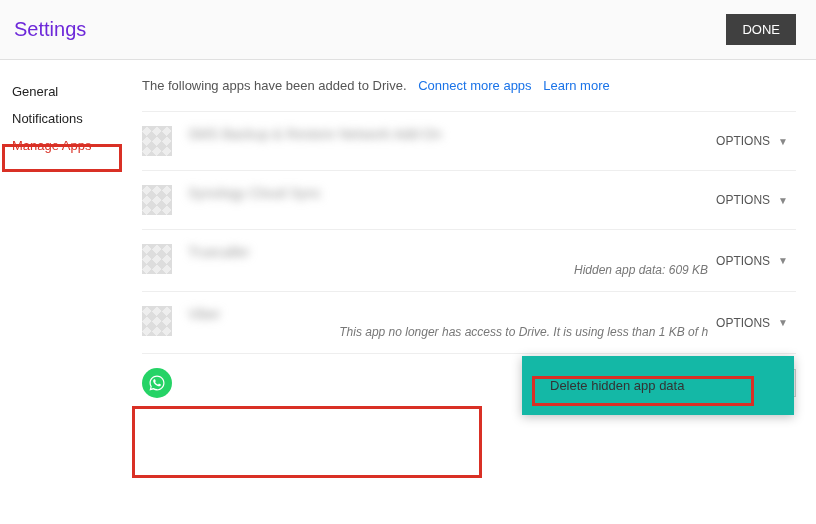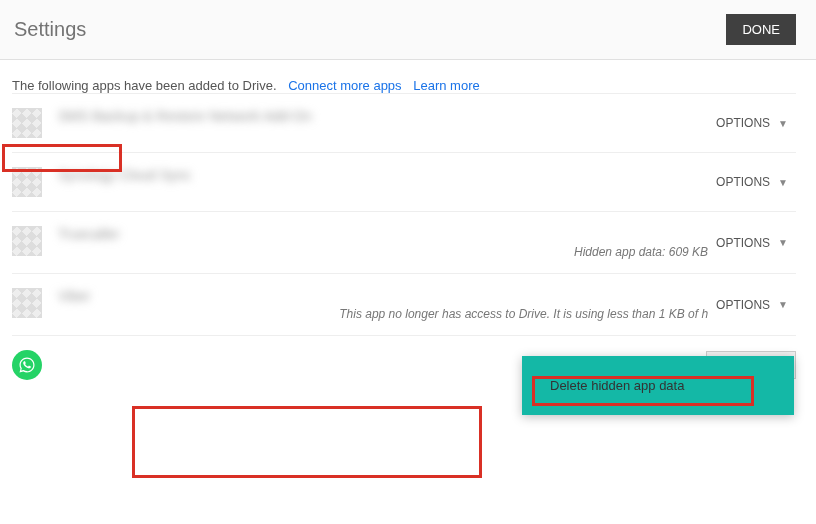--- a/index.html
+++ b/index.html
@@ -1,27 +1,27 @@
 <!DOCTYPE html>
 <html><head>
 <meta charset="utf-8">
 <style>
   * { box-sizing: border-box; margin: 0; padding: 0; }
   body { font-family: Arial, Helvetica, sans-serif; background: #fff; color: #222; width: 816px; height: 524px; overflow: hidden; }
   .header { display: flex; align-items: center; justify-content: space-between; padding: 14px 20px 14px 14px; border-bottom: 1px solid #e0e0e0; background: #fafafa; }
-  .header h1 { font-size: 20px; font-weight: 400; color: #737373; }
+  .header h1 { font-size: 20px; font-weight: 400; color: #6d28d9; }
   .done-btn { background: #404040; color: #fff; border: none; padding: 8px 16px; font-size: 13px; font-weight: 500; cursor: pointer; }
   .body { display: flex; position: relative; }
   .sidebar { width: 130px; padding: 18px 0 0 12px; }
   .sidebar-item { font-size: 13px; color: #222; padding: 6px 0; cursor: pointer; }
   .sidebar-item.active { color: #d93025; font-weight: 400; }
   .hl { border: 3px solid #d93025; }
   .hl-sidebar { position: absolute; top: 144px; left: 2px; width: 120px; height: 28px; pointer-events: none; }
   .main { flex: 1; padding: 18px 20px 0 12px; position: relative; }
-  .intro { font-size: 13px; color: #555; margin-bottom: 0; }
+  .intro { font-size: 13px; color: #555; margin-bottom: 18px; }
   .intro a { color: #1a73e8; text-decoration: none; margin-left: 8px; cursor: pointer; }
   .app-row { display: flex; align-items: flex-start; padding: 14px 0; border-top: 1px solid #eee; position: relative; }
   .app-row:first-of-type { border-top: 1px solid #eee; }
   .app-icon { width: 30px; height: 30px; background: #e4e4e4; margin-right: 16px; flex-shrink: 0; }
   .app-icon.pixelated { background:
     linear-gradient(45deg, #ddd 25%, transparent 25%),
     linear-gradient(-45deg, #ddd 25%, transparent 25%),
     linear-gradient(45deg, transparent 75%, #ddd 75%),
     linear-gradient(-45deg, transparent 75%, #ddd 75%);
     background-size: 10px 10px; background-color: #eee; }
@@ -41,20 +41,25 @@
 </style>
 </head>
 <body>
 
 <div class="header">
   <h1>Settings</h1>
   <button class="done-btn">DONE</button>
 </div>
 
 <div class="body">
+  <div class="sidebar">
+    <div class="sidebar-item">General</div>
+    <div class="sidebar-item">Notifications</div>
+    <div class="sidebar-item active">Manage Apps</div>
+  </div>
 
   <div class="main">
     <div class="intro">
       <span>The following apps have been added to Drive.</span>
       <a>Connect more apps</a>
       <a>Learn more</a>
     </div>
 
     <div class="app-row">
       <div class="app-icon pixelated"></div>

